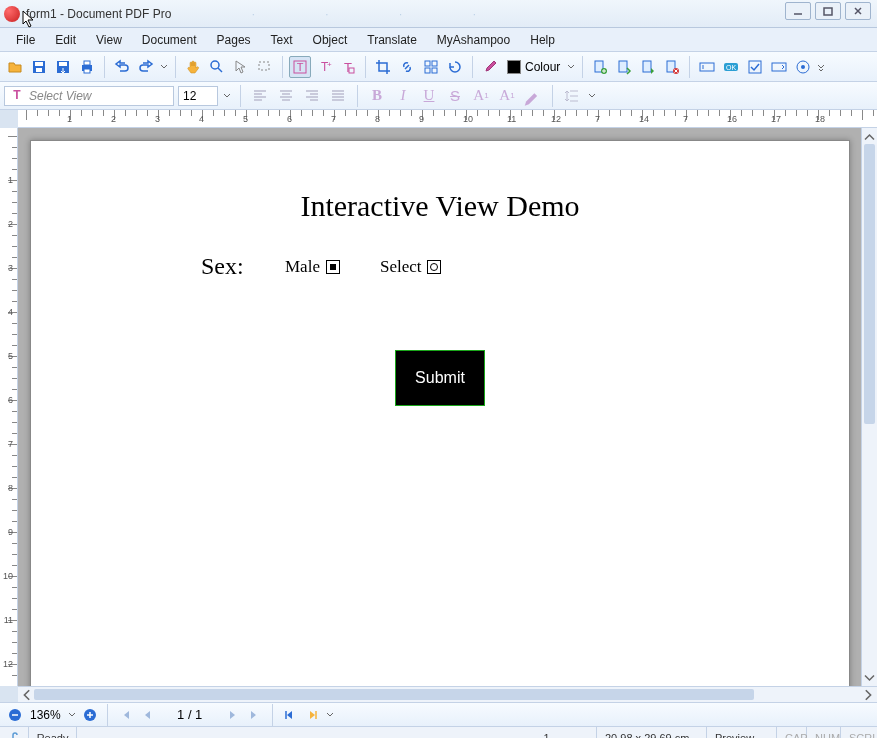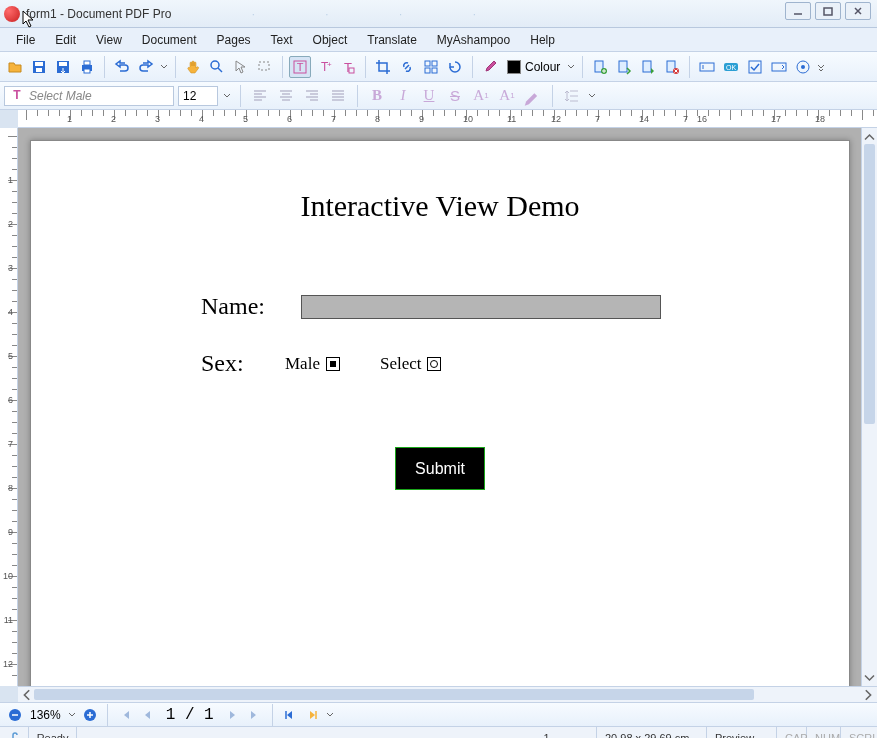--- a/index.html
+++ b/index.html
@@ -67,28 +67,28 @@
 .form-row { display: flex; align-items: center; margin-left: 170px; }
 .form-row.r1 { margin-top: 70px; }
 .form-row.r2 { margin-top: 8px; }
 .form-row.r3 { margin-top: 30px; }
 .form-label { font-family: "Times New Roman", serif; font-size: 24px; width: 100px; }
 .txtfield { width: 360px; height: 24px; background: #b5b5b5; border: 1px solid #555; }
 .radio-lbl { font-family: "Times New Roman", serif; font-size: 17px; margin-right: 6px; }
 .radio-box { width: 14px; height: 14px; border: 1px solid #000; display: flex; align-items: center; justify-content: center; margin-right: 40px; }
 .radio-dot { width: 6px; height: 6px; background: #000; }
 .radio-circ { width: 8px; height: 8px; border: 1px solid #000; border-radius: 50%; }
-.submit-btn { margin: 70px auto 0; width: 90px; height: 43px; background: #000; border: 1px solid #1aa61a; color: #fff; font-size: 16px; display: flex; align-items: center; justify-content: center; cursor: pointer; }
+.submit-btn { margin: 70px auto 0; width: 90px; height: 56px; background: #000; border: 1px solid #1aa61a; color: #fff; font-size: 16px; display: flex; align-items: center; justify-content: center; cursor: pointer; }
 
 
 .navbar { height: 24px; background: linear-gradient(#f7fbff,#e8f1fb); border-top: 1px solid #c4d2e6; display: flex; align-items: center; padding: 0 6px; gap: 4px; font-size: 12px; }
 .navbtn { width: 18px; height: 18px; display: flex; align-items: center; justify-content: center; cursor: pointer; }
 .navbtn svg { width: 14px; height: 14px; }
 .zoom-val { padding: 0 2px; }
-.pg-input { width: 60px; text-align: center; border: none; background: transparent; font-size: 16px; font-family: Liberation Mono, monospace; }
+.pg-input { width: 60px; text-align: center; border: none; background: transparent; font-size: 13px; }
 
 
 .statusbar { height: 22px; background: #eef3fa; border-top: 1px solid #c4d2e6; display: flex; align-items: center; font-size: 11px; color: #333; }
 .statusbar .cell { padding: 0 8px; border-right: 1px solid #c4d2e6; height: 100%; display: flex; align-items: center; }
 .statusbar .lock { width: 14px; height: 14px; }
 .statusbar .spacer { flex: 1; }
 
 .cursor-arrow { position: absolute; left: 22px; top: 10px; width: 14px; height: 20px; pointer-events: none; z-index: 100; }
 </style>
 </head>
@@ -325,21 +325,21 @@
       <svg viewBox="0 0 8 8">
         <path d="M1 2l3 3 3-3" fill="none" stroke="#666"></path>
         <path d="M2 6l2 2 2-2" fill="none" stroke="#666"></path>
       </svg>
     </div>
 </div>
 
 <div class="toolbar2">
   <div class="font-sel">
       <span class="T">T</span>
-      <span>Select Male</span>
+      <span>Select View</span>
     </div>
   <div class="size-sel">
       <span>12</span>
     </div>
   <div class="drop">
       <svg viewBox="0 0 8 8">
         <path d="M1 2l3 3 3-3" fill="none" stroke="#666"></path>
       </svg>
     </div>
   <div class="tb-sep"></div>
@@ -464,21 +464,21 @@
     <div class="num" style="left: 621px;">14</div>
     <div class="tick" style="left: 635px;"></div>
     <div class="tick" style="left: 646px;"></div>
     <div class="tick" style="left: 657px;"></div>
     <div class="tick maj" style="left: 668px;"></div>
     <div class="num" style="left: 665px;">7</div>
     <div class="tick" style="left: 679px;"></div>
     <div class="tick" style="left: 690px;"></div>
     <div class="tick" style="left: 701px;"></div>
     <div class="tick maj" style="left: 712px;"></div>
-    <div class="num" style="left: 679px;">16</div>
+    <div class="num" style="left: 709px;">16</div>
     <div class="tick" style="left: 723px;"></div>
     <div class="tick" style="left: 734px;"></div>
     <div class="tick" style="left: 745px;"></div>
     <div class="tick maj" style="left: 756px;"></div>
     <div class="num" style="left: 753px;">17</div>
     <div class="tick" style="left: 767px;"></div>
     <div class="tick" style="left: 778px;"></div>
     <div class="tick" style="left: 789px;"></div>
     <div class="tick maj" style="left: 800px;"></div>
     <div class="num" style="left: 797px;">18</div>
@@ -551,24 +551,20 @@
       <div class="tick" style="top: 503px;"></div>
       <div class="tick" style="top: 514px;"></div>
       <div class="tick" style="top: 525px;"></div>
       <div class="tick maj" style="top: 536px;"></div>
       <div class="num" style="top: 531px;">12</div>
       <div class="tick" style="top: 547px;"></div>
     </div>
   <div class="canvas-wrap">
     <div class="page">
       <div class="doc-title">Interactive View Demo</div>
-      <div class="form-row r1">
-        <div class="form-label">Name:</div>
-        <div class="txtfield"></div>
-      </div>
       <div class="form-row r3">
         <div class="form-label" style="width:84px">Sex:</div>
         <div class="radio-lbl">Male</div>
         <div class="radio-box">
             <div class="radio-dot"></div>
           </div>
         <div class="radio-lbl">Select</div>
         <div class="radio-box">
             <div class="radio-circ"></div>
           </div>

